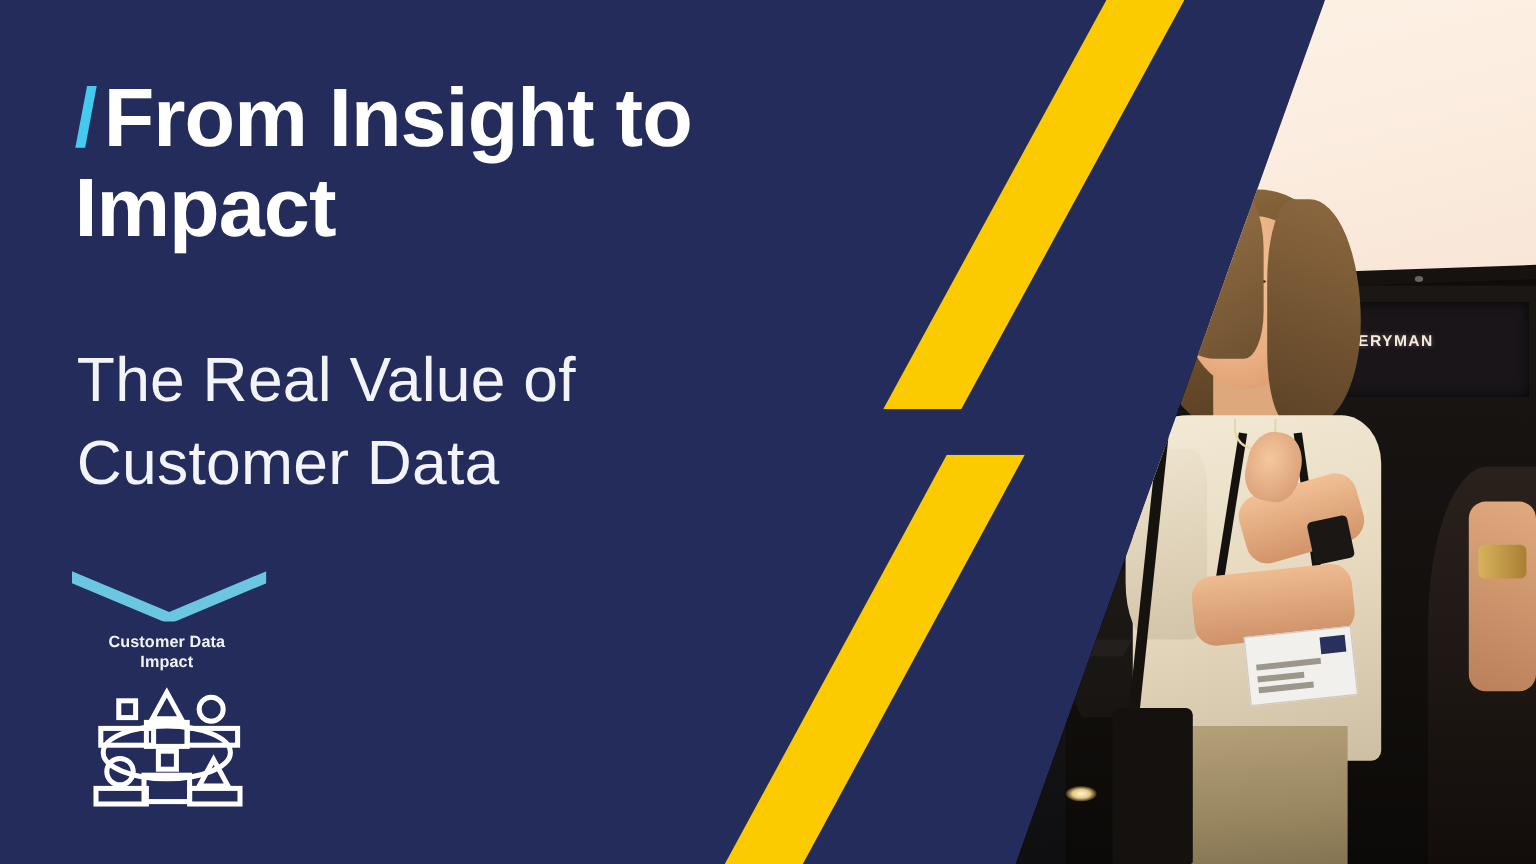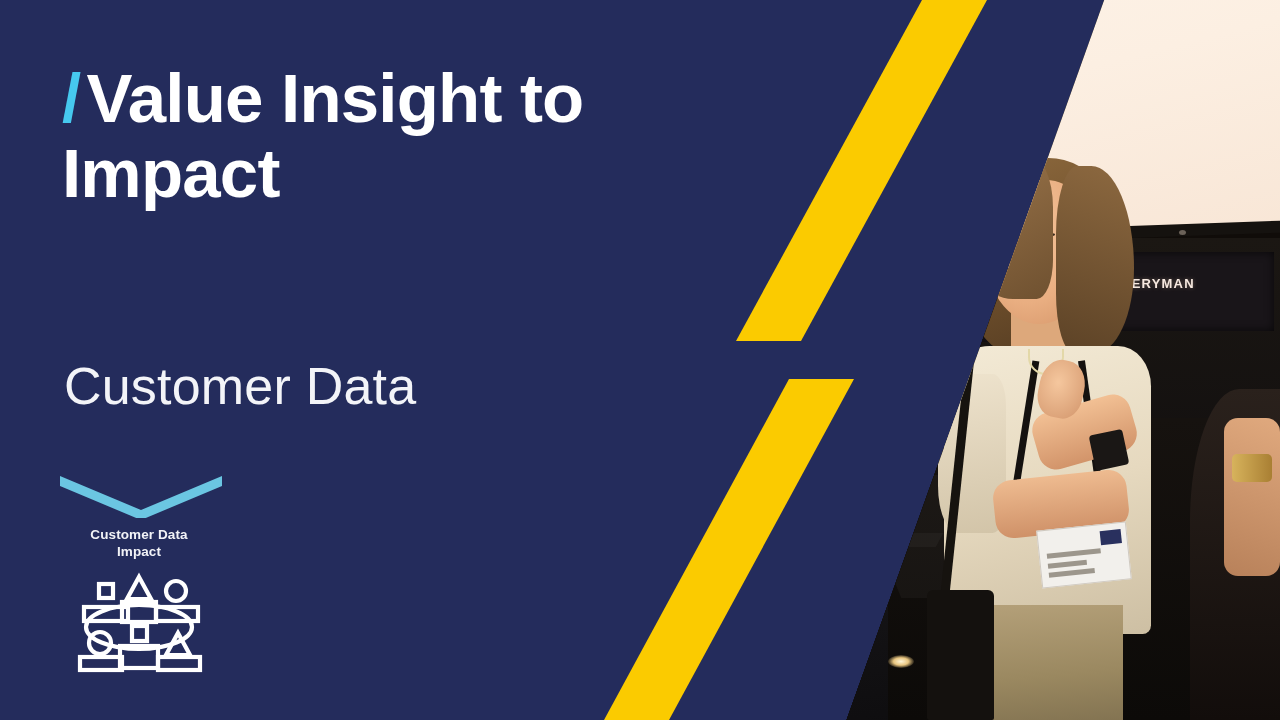--- a/index.html
+++ b/index.html
@@ -539,23 +539,23 @@
       <div class="p1-hand"></div>
       <div class="p1-ring"></div>
     </div>
   </div>
 
   <div class="stripe stripe-top"></div>
   <div class="stripe stripe-bottom"></div>
 
   <div class="content">
 
-    <h1 class="headline"><span class="slash">/</span><span>Value Insight to</span><br><span>Impact</span></h1>
-
-    <p class="subhead"><br><span>Customer Data</span></p>
+    <h1 class="headline"><span class="slash">/</span><span>From Insight to</span><br><span>Impact</span></h1>
+
+    <p class="subhead"><span>The Real Value of</span><br><span>Customer Data</span></p>
 
     <div class="logo">
       <div class="logo-chevron">
         <svg width="162" height="46" viewBox="0 0 162 46" aria-hidden="true">
           <polygon points="0,4 81,38 162,4 162,14 81,48 0,14" fill="#6bc6e2"></polygon>
         </svg>
       </div>
       <div class="logo-text"><span>Customer Data</span><br><span>Impact</span></div>
       <div class="logo-mark">
         <svg width="134" height="104" viewBox="0 0 134 104" aria-hidden="true" fill="none" stroke="#ffffff" stroke-width="4.2" stroke-linecap="square" stroke-linejoin="miter">

